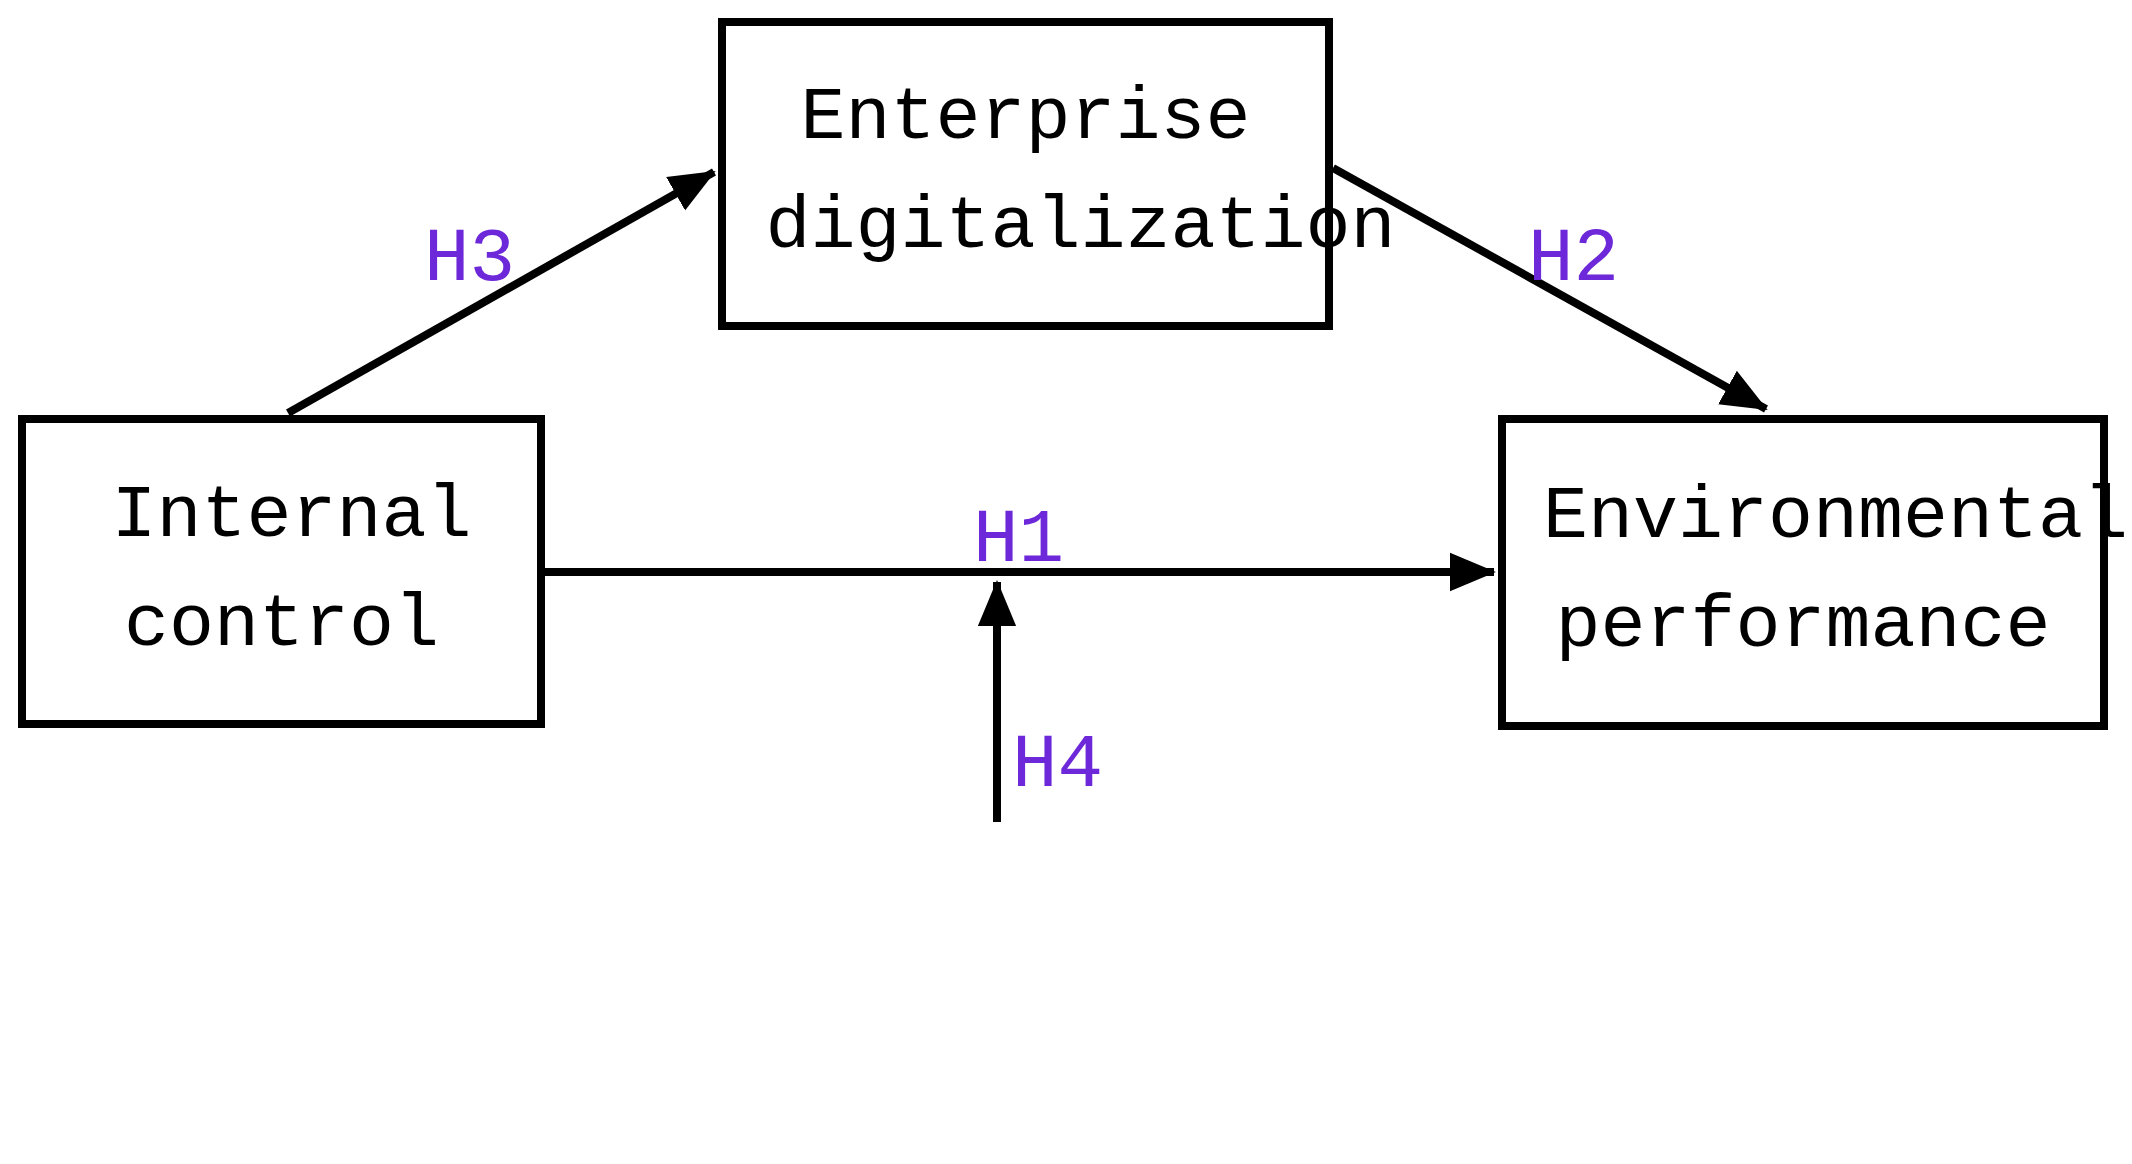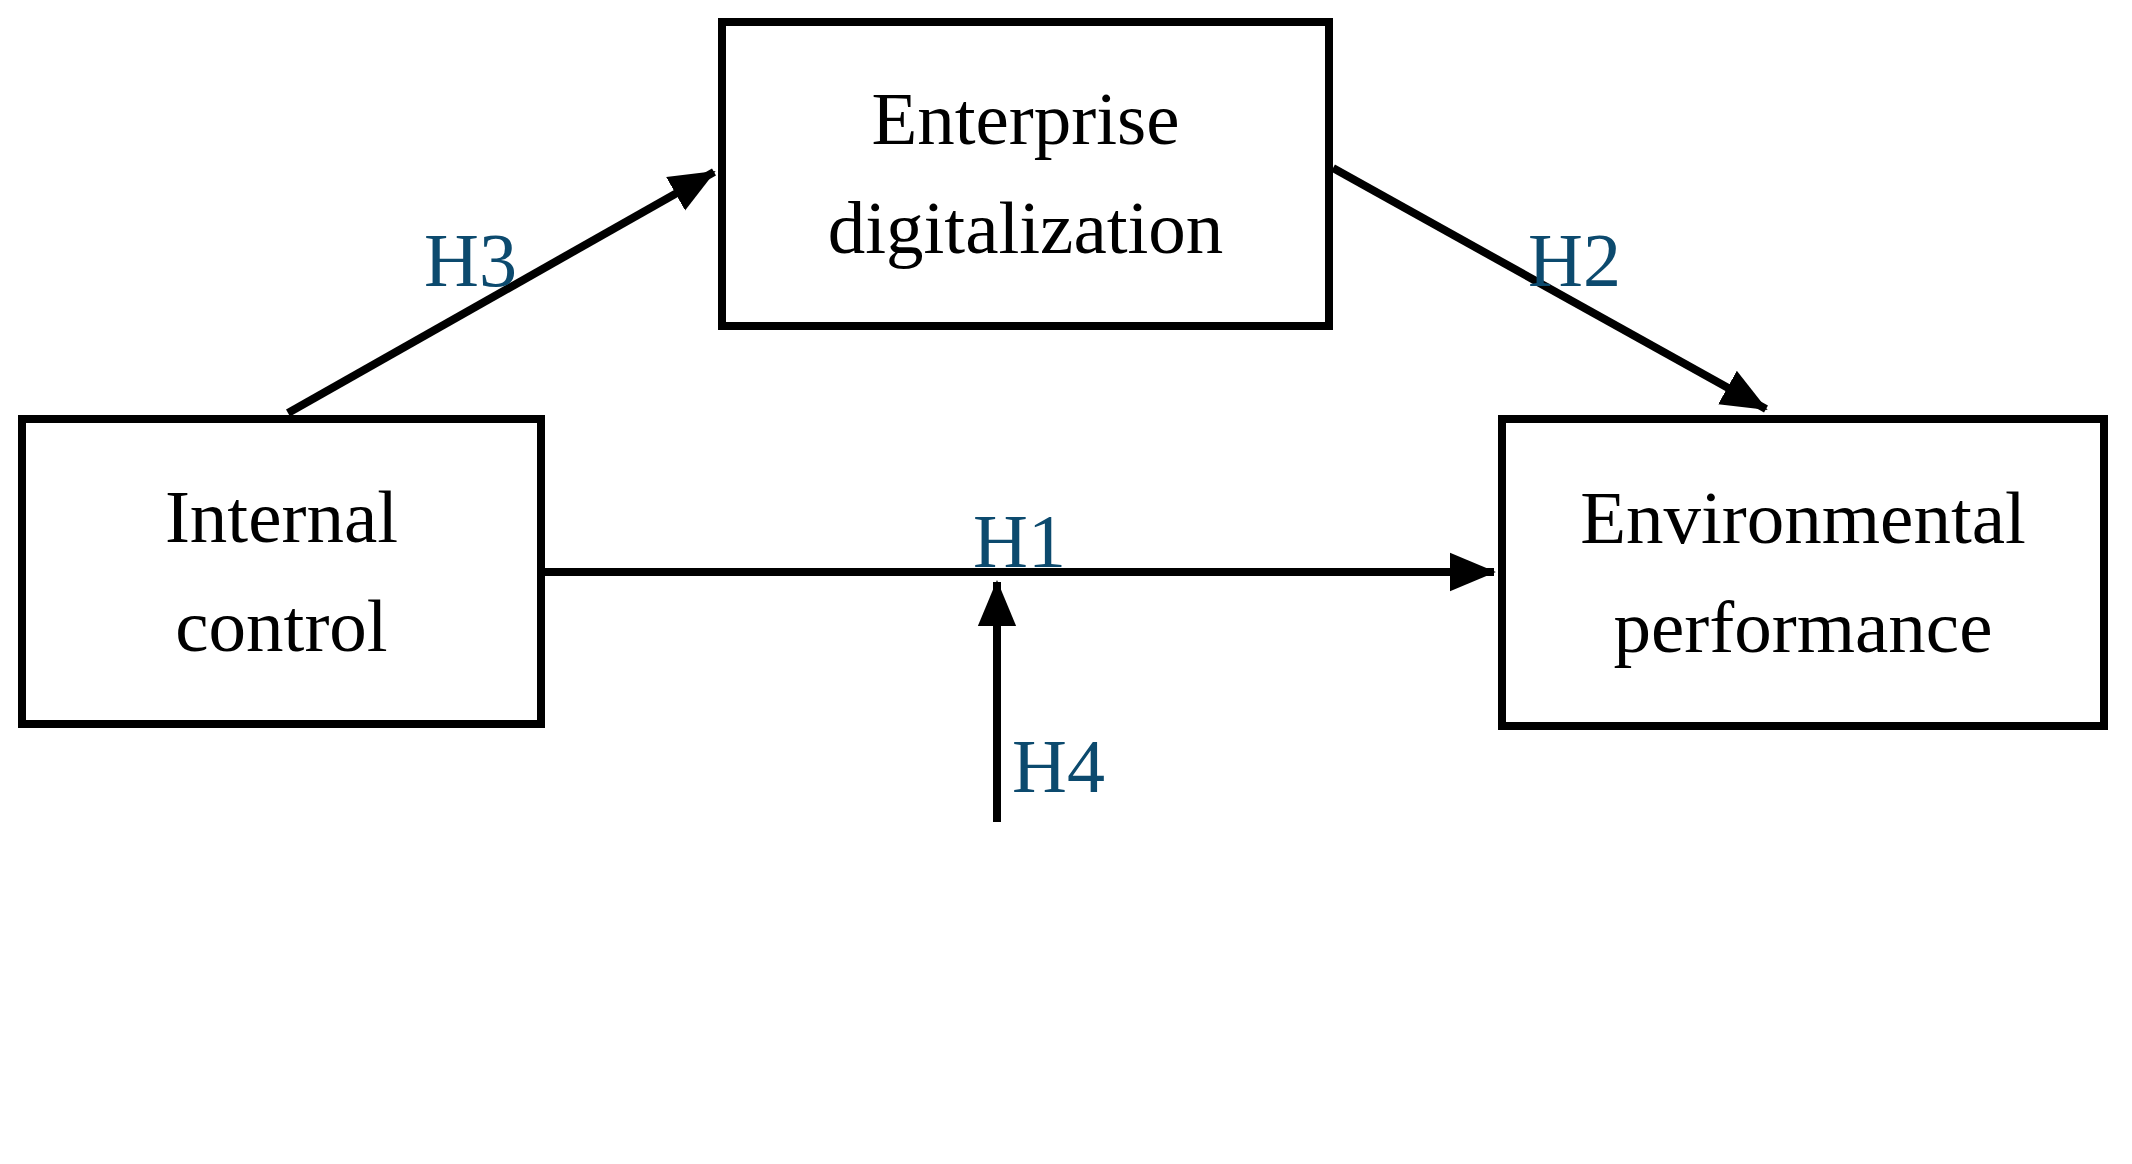--- a/index.html
+++ b/index.html
@@ -5,21 +5,21 @@
   html, body {
     margin: 0;
     padding: 0;
     background: #ffffff;
   }
   .canvas {
     position: relative;
     width: 2132px;
     height: 1164px;
     background: #ffffff;
-    font-family: Liberation Serif, serif;
+    font-family: Liberation Mono, monospace;
     color: #000000;
     overflow: hidden;
   }
   .edges-svg {
     position: absolute;
     left: 0;
     top: 0;
     width: 2132px;
     height: 1164px;
   }
@@ -45,21 +45,21 @@
 
   .node--enterprise .node-label    { max-width: 520px; }
   .node--internal .node-label      { max-width: 340px; }
   .node--environmental .node-label { max-width: 520px; }
   .node--ownership .node-label     { max-width: 600px; white-space: nowrap; }
 
   .edge-label {
     position: absolute;
     font-size: 76px;
     line-height: 1;
-    color: #0c4a6e;
+    color: #6d28d9;
     white-space: nowrap;
   }
   .edge-label--h1 { left: 973px;  top: 503px; }
   .edge-label--h2 { left: 1528px; top: 222px; }
   .edge-label--h3 { left: 424px;  top: 222px; }
   .edge-label--h4 { left: 1012px; top: 728px; }
 </style>
 </head>
 <body>
 

